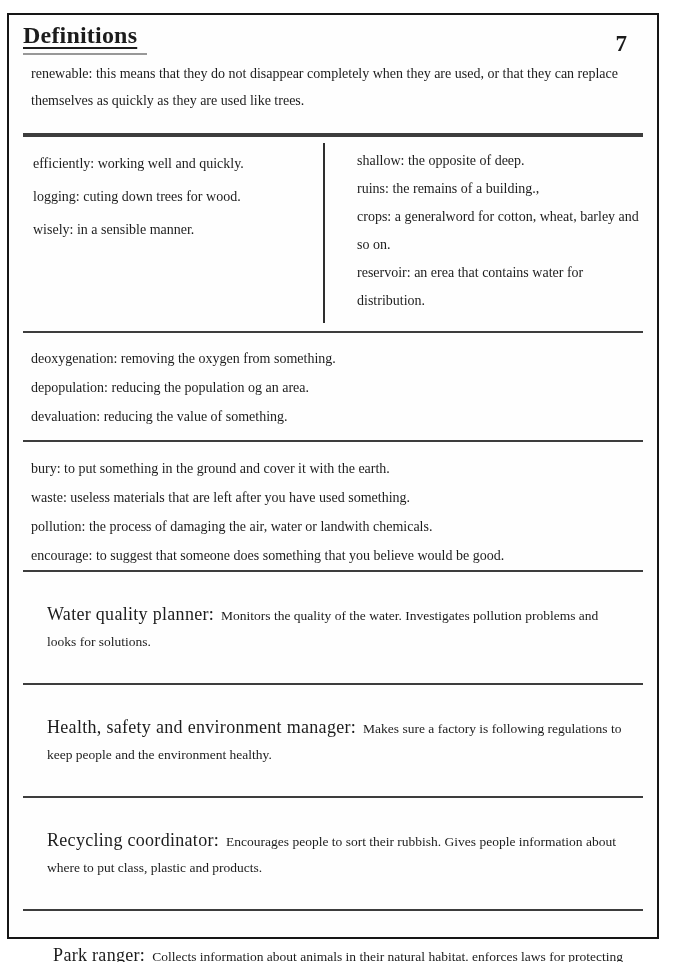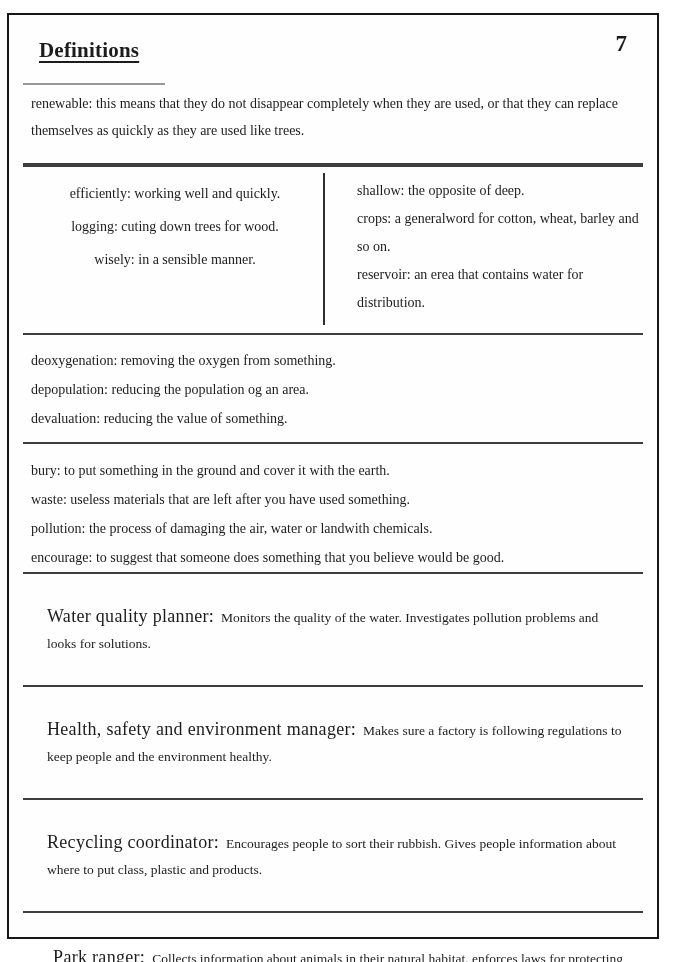--- a/index.html
+++ b/index.html
@@ -33,22 +33,22 @@
   }
   .header {
     padding: 7px 0 0 2px;
   }
   .title-wrap {
     display: inline-block;
     border-bottom: 2px solid #989898;
     padding: 0 10px 4px 0;
   }
   .title {
-    margin: 16px;
-    font-size: 21px;
+    margin: 0;
+    font-size: 24px;
     font-weight: bold;
     letter-spacing: 0.2px;
     text-decoration: underline;
     text-decoration-thickness: 2px;
     text-underline-offset: 4px;
   }
   .divider {
     border-top: 2px solid #3d3d3d;
     margin: 0 2px;
     height: 0;
@@ -72,21 +72,21 @@
     padding: 7px 6px 10px 12px;
     border-right: 2px solid #2e2e2e;
   }
   .col-right {
     flex: 1;
     padding: 4px 4px 8px 32px;
   }
   .col-left .def-line, .col-right .def-line {
     line-height: 28px;
   }
-  .col-left .def-line { margin-bottom: 5px; text-align: center; }
+  .col-left .def-line { margin-bottom: 5px; }
 
   .sec-dewords { padding: 11px 8px 9px 10px; }
   .sec-dewords .def-line { line-height: 29px; }
   .sec-waste { padding: 12px 8px 0 10px; }
   .sec-waste .def-line { line-height: 29px; }
 
   .job { padding: 13px 6px 12px 10px; }
   .job-line {
     margin: 16px;
     font-size: 13.5px;
@@ -122,20 +122,21 @@
   <div class="divider"></div>
 
   <section class="two-col">
     <div class="col-left">
       <p class="def-line">efficiently: working well and quickly.</p>
       <p class="def-line">logging: cuting down trees for wood.</p>
       <p class="def-line">wisely: in a sensible manner.</p>
     </div>
     <div class="col-right">
       <p class="def-line">shallow: the opposite of deep.</p>
+      <p class="def-line">ruins: the remains of a building.,</p>
       <p class="def-line">crops: a generalword for cotton, wheat, barley and so on.</p>
       <p class="def-line">reservoir: an erea that contains water for distribution.</p>
     </div>
   </section>
 
   <div class="divider"></div>
 
   <section class="sec sec-dewords">
     <p class="def-line">deoxygenation: removing the oxygen from something.</p>
     <p class="def-line">depopulation: reducing the population og an area.</p>

